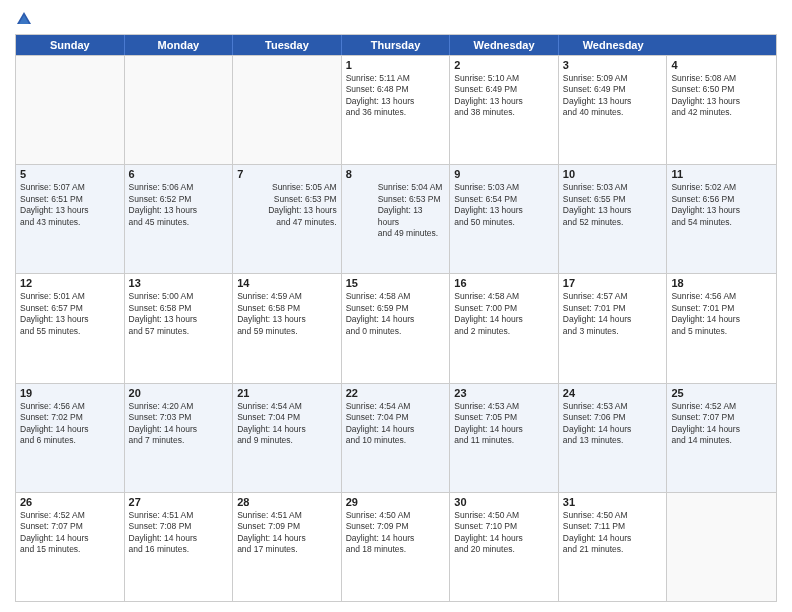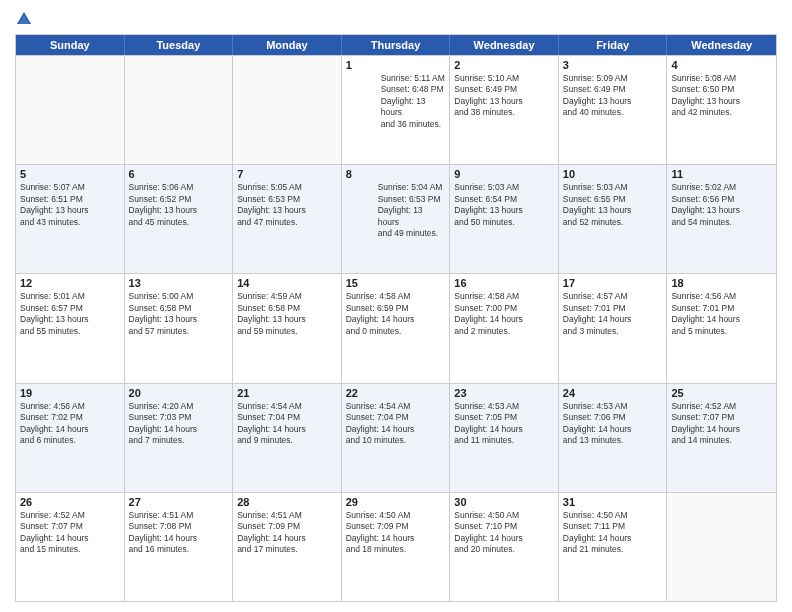--- a/index.html
+++ b/index.html
@@ -124,35 +124,34 @@
     </div>
     <div class="title-block">
       <div class="main-title"></div>
       <div class="subtitle"></div>
     </div>
   </div>
 
   <div class="calendar">
     <div class="cal-header">
     <div class="cal-header-cell">Sunday</div>
+        <div class="cal-header-cell">Monday</div>
         <div class="cal-header-cell">Tuesday</div>
-        <div class="cal-header-cell">Monday</div>
         <div class="cal-header-cell">Thursday</div>
         <div class="cal-header-cell">Wednesday</div>
-        <div class="cal-header-cell">Friday</div>
         <div class="cal-header-cell">Wednesday</div>
       </div>
     <div class="cal-body">
     <div class="cal-row">
           <div class="cal-cell empty"></div>
           <div class="cal-cell empty"></div>
           <div class="cal-cell empty"></div>
           <div class="cal-cell">
             <div class="day-num">1</div>
-            <div class="cell-text" style="white-space: pre-line; margin-left: 35px;">Sunrise: 5:11 AM
+            <div class="cell-text" style="white-space: pre-line;">Sunrise: 5:11 AM
 Sunset: 6:48 PM
 Daylight: 13 hours
 and 36 minutes.</div>
           </div>
           <div class="cal-cell">
             <div class="day-num">2</div>
             <div class="cell-text" style="white-space: pre-line;">Sunrise: 5:10 AM
 Sunset: 6:49 PM
 Daylight: 13 hours
 and 38 minutes.</div>
@@ -182,21 +181,21 @@
           </div>
           <div class="cal-cell shaded">
             <div class="day-num">6</div>
             <div class="cell-text" style="white-space: pre-line;">Sunrise: 5:06 AM
 Sunset: 6:52 PM
 Daylight: 13 hours
 and 45 minutes.</div>
           </div>
           <div class="cal-cell shaded">
             <div class="day-num">7</div>
-            <div class="cell-text" style="white-space: pre-line;">Sunrise: 5:05 AM
+            <div class="cell-text" style="white-space: pre-line; text-align: right;">Sunrise: 5:05 AM
 Sunset: 6:53 PM
 Daylight: 13 hours
 and 47 minutes.</div>
           </div>
           <div class="cal-cell shaded">
             <div class="day-num">8</div>
             <div class="cell-text" style="white-space: pre-line; margin-left: 32px;">Sunrise: 5:04 AM
 Sunset: 6:53 PM
 Daylight: 13 hours
 and 49 minutes.</div>

